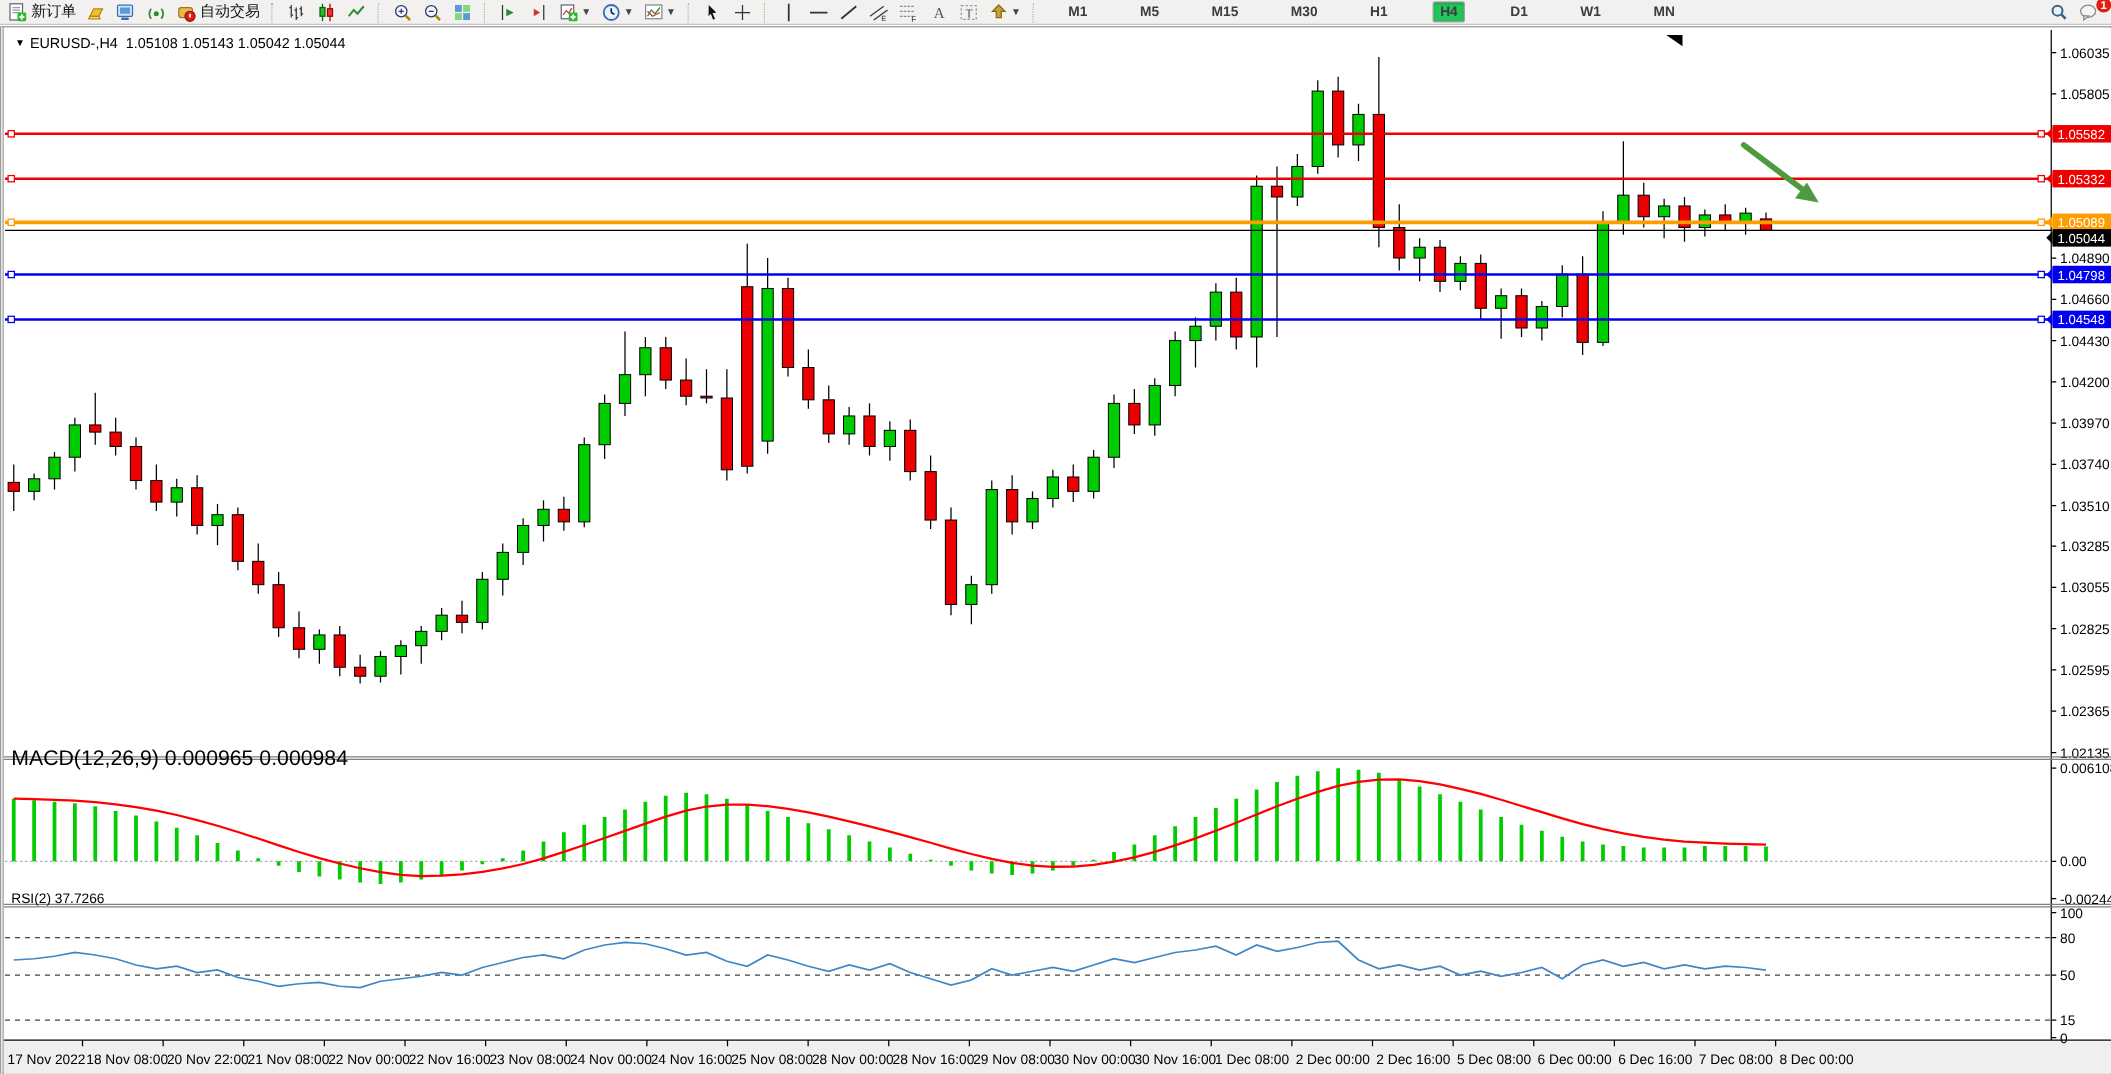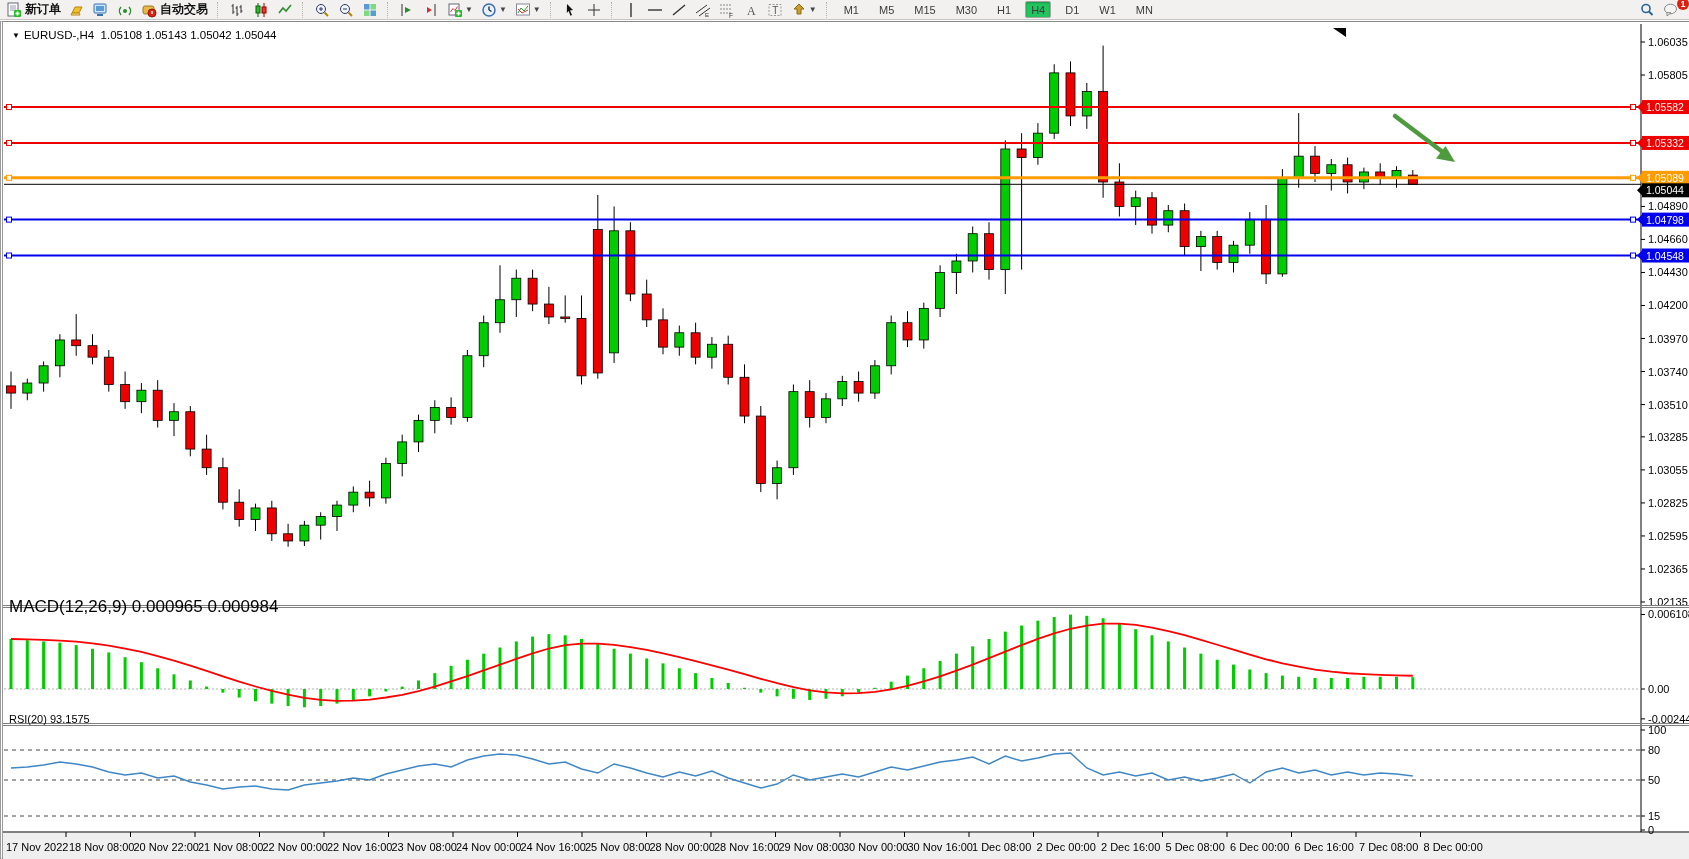--- a/index.html
+++ b/index.html
@@ -7,24 +7,24 @@
   #screen{position:relative;width:1689px;height:859px;background:#ffffff;
     font-family:"Liberation Sans","DejaVu Sans",sans-serif;overflow:hidden;}
   
   #toolbar{position:absolute;left:0;top:0;width:1689px;height:20px;background:#f2f1f0;
     border-bottom:1px solid #c8c6c4;display:flex;align-items:center;padding-left:2px;}
   .tb-group{display:flex;align-items:center;height:20px;}
   .tb-sep{width:5px;height:16px;border-left:1px dotted #b5b2ae;margin:0 3px 0 5px;}
   .tbtn{display:flex;align-items:center;height:18px;padding:0 3px;border:1px solid transparent;
     border-radius:2px;cursor:default;}
   .tbtn svg{display:block;}
-  .tb-label{font-size:12px;color:#111;margin-left:3px;white-space:nowrap;font-weight:bold;}
+  .tb-label{font-size:12px;color:#111;margin-left:3px;white-space:nowrap;}
   .tb-drop{font-size:8px;color:#444;margin-left:2px;}
-  .tf-btn{font-size:11px;font-weight:normal;color:#3c3c3c;padding:1px 5px;height:17px;line-height:14px;
-    border:1px solid transparent;margin:0 4px;}
+  .tf-btn{font-size:11px;font-weight:bold;color:#3c3c3c;padding:1px 5px;height:17px;line-height:14px;
+    border:1px solid transparent;margin:0 15px;}
   .tf-btn.active{background:#22c55e;border:1px solid #a8a5a0;border-radius:2px;box-shadow:inset 0 1px 2px rgba(0,0,0,.25);}
   #tb-right{position:absolute;right:6px;top:0;height:20px;display:flex;align-items:center;}
   .badge-red{position:absolute;top:-4px;right:-7px;background:#dd2211;color:#fff;font-size:9px;
     font-weight:bold;border-radius:7px;min-width:12px;height:12px;line-height:12px;text-align:center;padding:0 2px;}
   
   #window{position:absolute;left:0;top:21px;width:1689px;height:838px;background:#fff;
     border:1px solid #8a8a8a;border-left:3px double #9a9a9a;padding-left:33px;}
   #cv{position:absolute;left:0;top:0;}
   #chart-title{position:absolute;left:9px;top:7px;font-size:11.5px;color:#000;white-space:nowrap;}
   #chart-title .tri{font-size:8px;vertical-align:1px;margin-right:4px;}
@@ -707,16 +707,16 @@
           <text x="1420.5" y="829" font-size="11" fill="#000" font-family="Liberation Sans, DejaVu Sans, sans-serif">8 Dec 00:00</text>
         </g>
       </svg>
     <div id="chart-title">
       <span class="tri">▼</span><span>EURUSD-,H4</span>&nbsp;&nbsp;<span>1.05108 1.05143 1.05042 1.05044</span>
     </div>
     <div id="macd-label">
       <span>MACD(12,26,9)</span>&nbsp;<span>0.000965 0.000984</span>
     </div>
     <div id="rsi-label">
-      <span>RSI(20)</span>&nbsp;<span>93.1575</span>
+      <span>RSI(2)</span>&nbsp;<span>37.7266</span>
     </div>
   </div>
 </div>
 
 </body></html>

